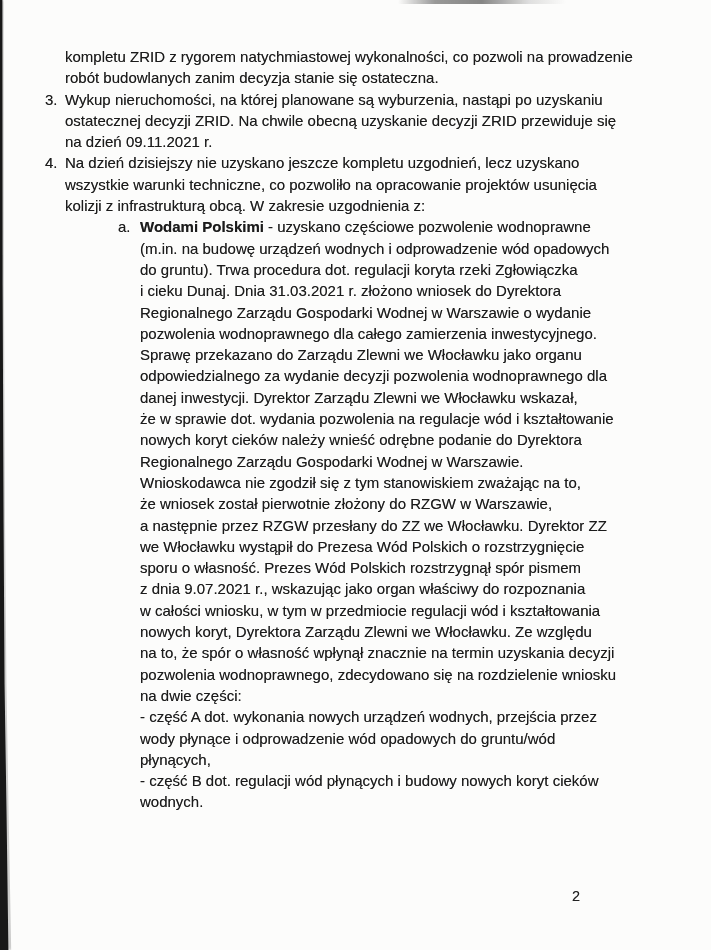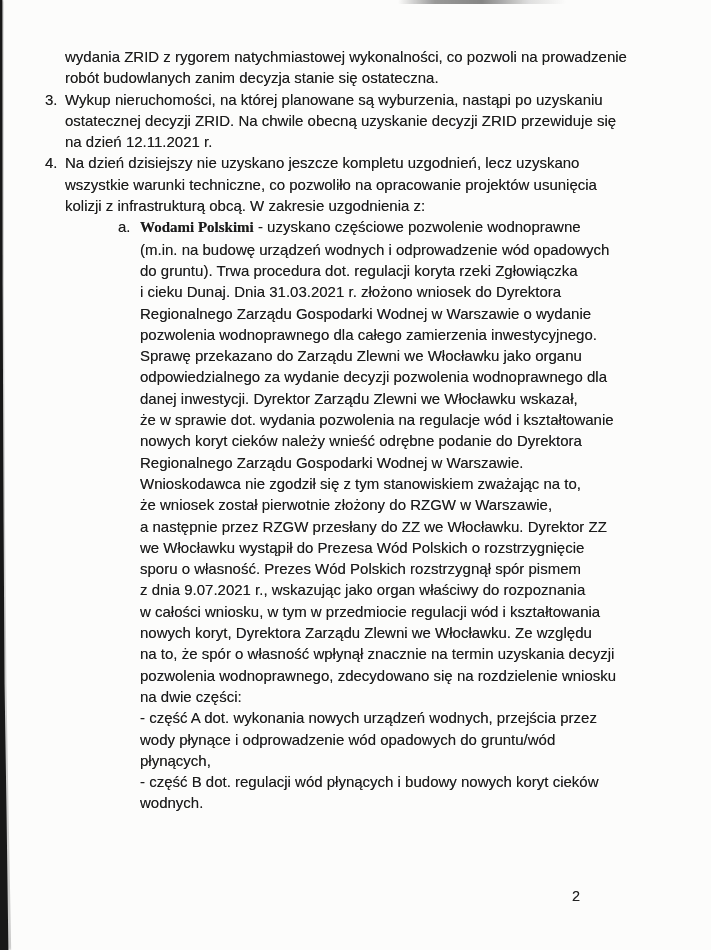--- a/index.html
+++ b/index.html
@@ -37,48 +37,48 @@
     position: absolute; left: 45px; top: 46px; width: 626px;
     font-size: 15px; line-height: 21.3px;
     text-shadow: 0 0 .5px rgba(25,25,25,.55);
   }
   .cont { margin: 0 0 0 20px; white-space: pre-line; }
   .list-item { display: flex; }
   .num { flex: 0 0 20px; }
   .item-text { flex: 1; white-space: pre-line; }
   .sub-item { display: flex; margin-left: 73px; }
   .sub-num { flex: 0 0 22px; }
-  .bold-lead { font-weight: bold; font-family: Liberation Serif, serif; }
+  .bold-lead { font-weight: bold; }
   .sub-body { white-space: pre-line; margin-top: 15px; }
 
   .page-number {
     position: absolute; left: 572px; top: 888px;
     font-size: 14.5px; color: #222;
     text-shadow: 0 0 .5px rgba(25,25,25,.5);
   }
 </style>
 </head>
 <body>
 
 <div class="page">
 
   <div class="edge-halo"></div>
   <div class="edge-line"></div>
   <div class="top-smudge"></div>
 
   <div class="content">
 
-    <p class="cont">wydania ZRID z rygorem natychmiastowej wykonalności, co pozwoli na prowadzenie
+    <p class="cont">kompletu ZRID z rygorem natychmiastowej wykonalności, co pozwoli na prowadzenie
 robót budowlanych zanim decyzja stanie się ostateczna.</p>
 
     <div class="list-item">
       <span class="num">3.</span>
       <span class="item-text">Wykup nieruchomości, na której planowane są wyburzenia, nastąpi po uzyskaniu
 ostatecznej decyzji ZRID. Na chwile obecną uzyskanie decyzji ZRID przewiduje się
-na dzień 12.11.2021 r.</span>
+na dzień 09.11.2021 r.</span>
     </div>
 
     <div class="list-item">
       <span class="num">4.</span>
       <span class="item-text">Na dzień dzisiejszy nie uzyskano jeszcze kompletu uzgodnień, lecz uzyskano
 wszystkie warunki techniczne, co pozwoliło na opracowanie projektów usunięcia
 kolizji z infrastrukturą obcą. W zakresie uzgodnienia z:</span>
     </div>
 
     <div class="sub-item">

